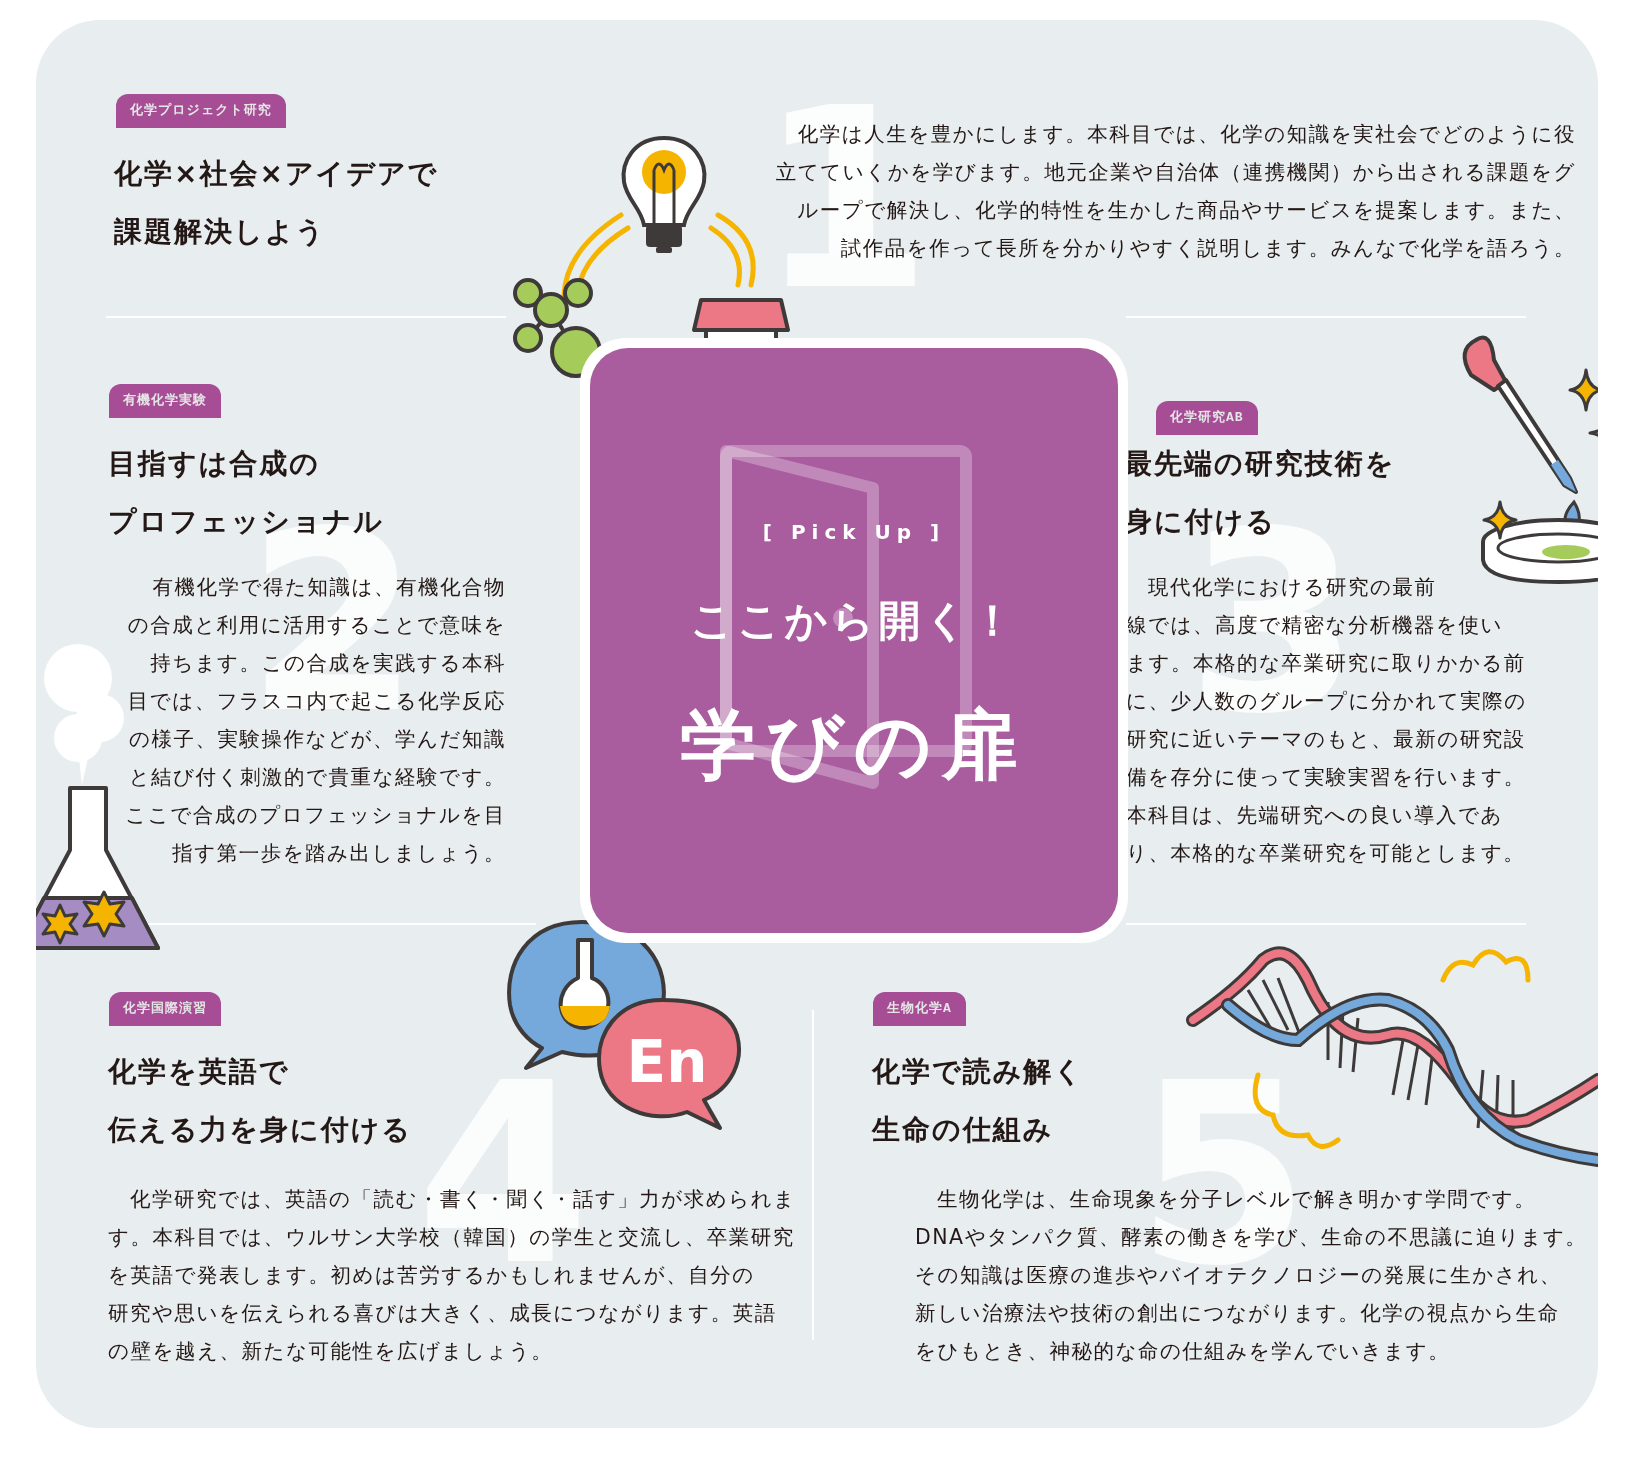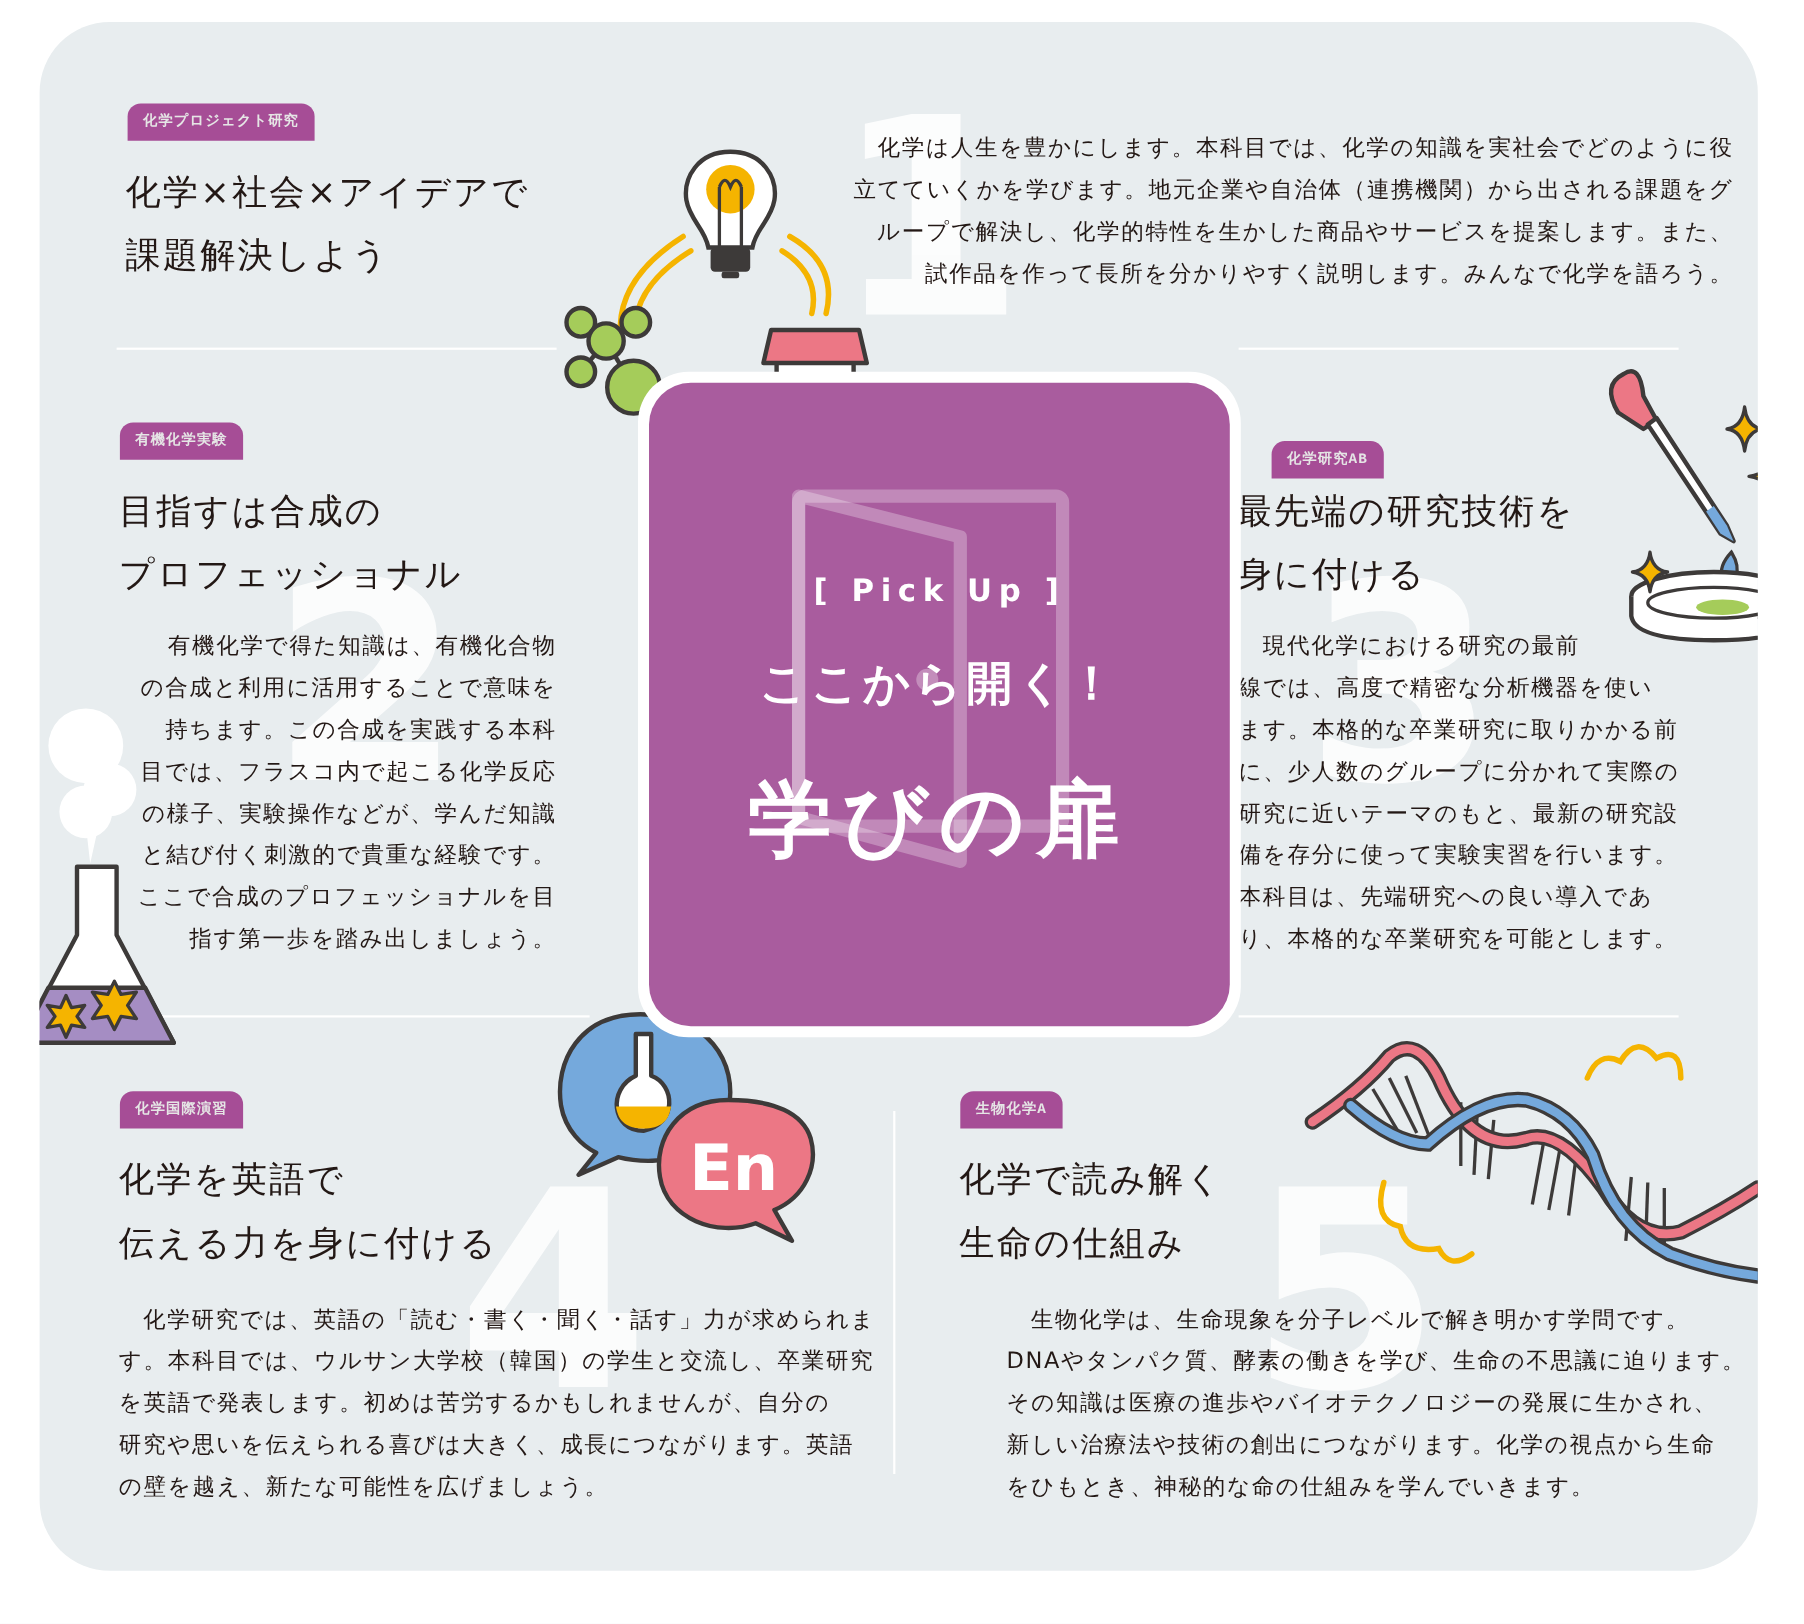--- a/index.html
+++ b/index.html
@@ -3,26 +3,26 @@
 <meta charset="utf-8">
 <style>
   * { box-sizing: border-box; margin: 0; padding: 0; }
   html, body { width: 1640px; height: 1476px; background: #ffffff; overflow: hidden; }
   body { font-family: "DejaVu Sans", "Liberation Sans", sans-serif; color: #231815; position: relative; }
   .panel { position: absolute; left: 36px; top: 20px; width: 1562px; height: 1408px; background: #e8edef; border-radius: 64px; overflow: hidden; }
   .bignum { position: absolute; font-family: "DejaVu Sans", sans-serif; font-weight: bold; color: #ffffff; opacity: 0.85; font-size: 250px; line-height: 1; }
   .divider { position: absolute; height: 2px; background: #ffffff; }
   .vdivider { position: absolute; width: 2px; background: #ffffff; }
   .tag { position: absolute; background: #a64d96; color: #e5e5e5; font-weight: bold; font-size: 13px; padding: 4px 14px 4px 14px; border-radius: 12px 12px 0 0; letter-spacing: 1px; line-height: 26px; font-family: Liberation Mono, monospace; }
-  .heading { position: absolute; font-weight: normal; font-size: 32px; line-height: 58px; letter-spacing: 2px; color: #231815; white-space: pre; }
+  .heading { position: absolute; font-weight: bold; font-size: 28px; line-height: 58px; letter-spacing: 2px; color: #231815; white-space: pre; }
   .body { position: absolute; font-size: 20.5px; line-height: 38px; color: #231815; letter-spacing: 1.5px; white-space: pre; }
   .right { text-align: right; }
   .center-box { position: absolute; left: 544px; top: 318px; width: 548px; height: 605px; background: #ffffff; border-radius: 46px; }
   .center-inner { position: absolute; left: 10px; top: 10px; right: 10px; bottom: 10px; background: #a95c9e; border-radius: 38px; overflow: hidden; }
-  .pickup { position: absolute; left: 0; right: 0; top: 172px; text-align: center; color: #ffffff; font-weight: bold; font-size: 28px; letter-spacing: 6px; }
+  .pickup { position: absolute; left: 0; right: 0; top: 172px; text-align: center; color: #ffffff; font-weight: bold; font-size: 20px; letter-spacing: 6px; }
   .subtitle { position: absolute; left: 0; right: 0; top: 245px; text-align: center; color: #ffffff; font-weight: bold; font-size: 42px; letter-spacing: 4px; }
   .title { position: absolute; left: 0; right: 0; top: 315px; text-align: center; color: #ffffff; font-weight: bold; font-size: 76px; letter-spacing: 10px; margin-top: 32px; }
   svg { position: absolute; overflow: visible; }
 </style>
 </head>
 <body>
 
 <div class="panel">
 
   <div class="bignum" style="left:722px; top:55px;">1</div>

